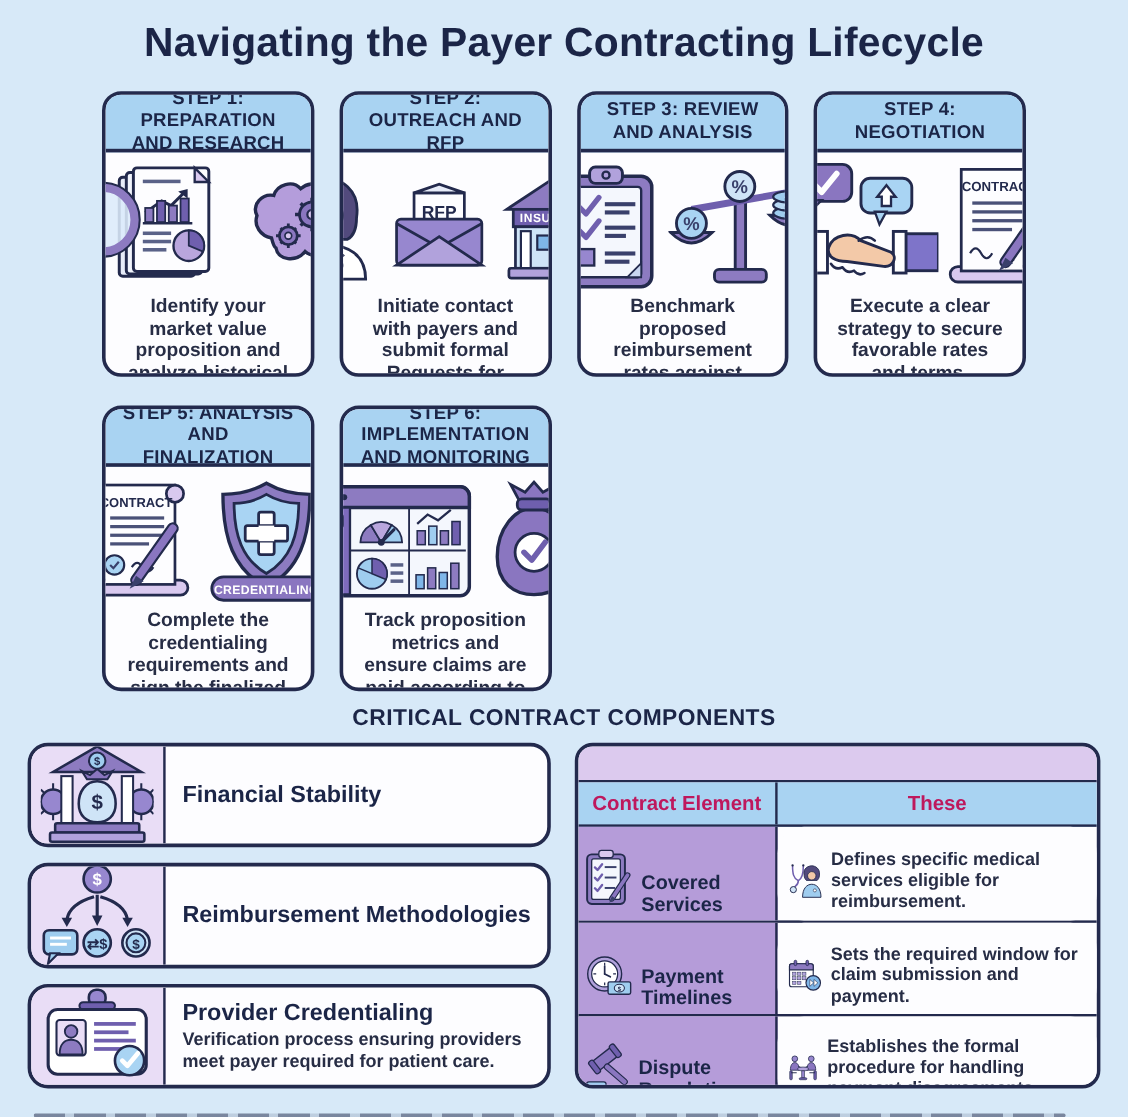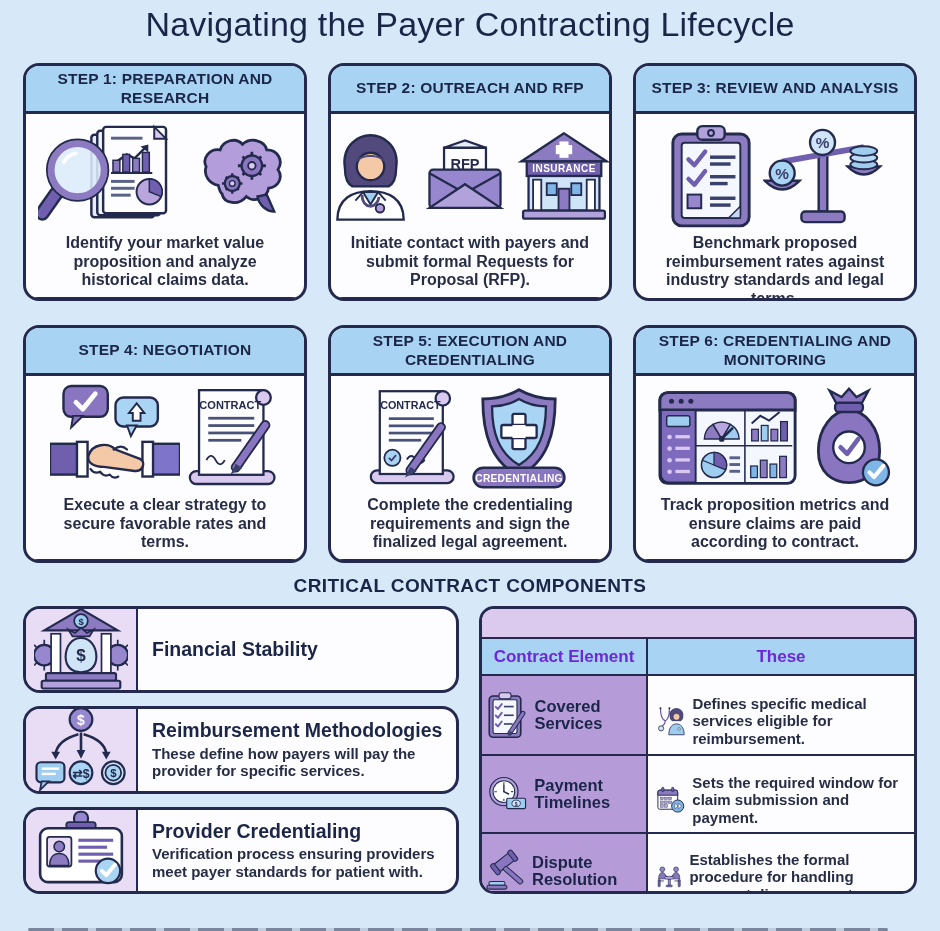--- a/index.html
+++ b/index.html
@@ -9,26 +9,26 @@
   }
   *{box-sizing:border-box;}
   html,body{margin:0;padding:0;}
   body{
     width:940px;height:931px;overflow:hidden;position:relative;
     background:var(--bg);
     font-family:"Liberation Sans", sans-serif;
     color:var(--text-dark);
   }
   h1.title{
-    margin:4px;padding:1px 0 4px;text-align:center;
-    font-size:34px;font-weight:400;color:#1b2547;letter-spacing:.2px;
+    margin:16px;padding:1px 0 4px;text-align:center;
+    font-size:34px;font-weight:700;color:#1b2547;letter-spacing:.2px;
   }
   .steps-grid{
-    width:894px;margin:15px auto 0;display:grid;
-    grid-template-columns:repeat(3,1fr);column-gap:21px;row-gap:24px;
+    width:770px;margin:15px auto 0;display:grid;
+    grid-template-columns:repeat(4,1fr);column-gap:21px;row-gap:24px;
   }
   .step-card{
     height:238px;background:var(--card-white);
     border:3px solid var(--navy);border-radius:16px;
     display:flex;flex-direction:column;overflow:hidden;
   }
   .step-header{
     min-height:48px;background:var(--header-blue);
     border-bottom:3px solid var(--navy);
     display:flex;align-items:center;justify-content:center;
@@ -58,28 +58,28 @@
     display:flex;align-items:center;justify-content:center;flex:none;}
   .comp-text{flex:1;padding:7px 0 7px 14px;display:flex;flex-direction:column;justify-content:center;}
   .comp-text h3{margin:0;font-size:19.5px;font-weight:800;color:#1b2547;line-height:1.1;}
   .comp-text p{margin:3px 0 0;font-size:15px;font-weight:600;line-height:1.16;color:var(--text-dark);}
   .contract-table{
     flex:1;background:var(--card-white);border:3px solid var(--navy);border-radius:15px;
     display:flex;flex-direction:column;overflow:hidden;
   }
   .t-band{height:30px;background:var(--lavender-band);border-bottom:2px solid var(--navy);flex:none;}
   .t-head{display:flex;height:37px;background:var(--header-blue);border-bottom:2px solid var(--navy);flex:none;}
-  .t-h{display:flex;align-items:center;justify-content:center;font-size:17px;font-weight:800;color:#6d28d9;}
+  .t-h{display:flex;align-items:center;justify-content:center;font-size:17px;font-weight:800;color:#be185d;}
   .t-h.el{width:166px;border-right:2px solid var(--navy);}
   .t-h.imp{flex:1;}
   .t-row{display:flex;flex:1;border-bottom:2px solid var(--navy);}
   .t-row:last-child{border-bottom:none;}
   .t-el{
     width:166px;background:var(--purple-cell);border-right:2px solid var(--navy);
-    display:flex;align-items:center;justify-content:center;gap:5px;padding:4px 4px;flex:none;
+    display:flex;align-items:flex-end;justify-content:center;gap:5px;padding:4px 4px;flex:none;
   }
   .t-el .el-label{font-size:16.5px;font-weight:800;color:#1b2547;line-height:1.05;}
   .t-imp{flex:1;display:flex;align-items:center;gap:7px;padding:16px 8px 4px 8px;background:var(--card-white);border-radius:22px;}
   .t-imp .imp-text{font-size:15px;font-weight:600;line-height:1.14;color:var(--text-dark);}
   svg{display:block;}
   svg text{font-family:"Liberation Sans", sans-serif;}
   .scan-artifact{
     position:absolute;left:28px;right:52px;bottom:0;height:3px;border-radius:2px;
     background:repeating-linear-gradient(90deg, rgba(45,53,84,.55) 0 26px, rgba(45,53,84,.15) 26px 34px);
     filter:blur(.6px);
@@ -276,21 +276,21 @@
           <polygon points="46,96 52,84 59,89" fill="#39406b"></polygon>
         </svg>
       </div>
       <div class="step-desc">Execute a clear strategy to secure favorable rates and terms.</div>
     </div>
     <div class="step-footer"></div>
   </div>
 
   <div class="step-card">
     <div class="step-header">
-      <span>STEP 5: EXECUTION AND CREDENTIALING</span>
+      <span>STEP 5: ANALYSIS AND FINALIZATION</span>
     </div>
     <div class="step-body">
       <div class="icon-row">
         <svg viewBox="0 0 100 112" width="90" height="102">
           <rect x="2" y="92" width="92" height="14" rx="7" fill="#d9c9ef" stroke="#232a4d" stroke-width="2.5"></rect>
           <rect x="12" y="4" width="70" height="92" fill="#fdfdff" stroke="#232a4d" stroke-width="2.5"></rect>
           <circle cx="82" cy="12" r="8" fill="#d9c9ef" stroke="#232a4d" stroke-width="2.5"></circle>
           <text x="46" y="24" text-anchor="middle" font-size="12" font-weight="bold" fill="#232a4d">CONTRACT</text>
           <rect x="22" y="33" width="50" height="3" fill="#4a5178"></rect>
           <rect x="22" y="41" width="50" height="3" fill="#4a5178"></rect>
@@ -313,21 +313,21 @@
           <text x="56" y="103" text-anchor="middle" font-size="11" font-weight="bold" fill="#ffffff" letter-spacing="0.3">CREDENTIALING</text>
         </svg>
       </div>
       <div class="step-desc">Complete the credentialing requirements and sign the finalized legal agreement.</div>
     </div>
     <div class="step-footer"></div>
   </div>
 
   <div class="step-card">
     <div class="step-header">
-      <span>STEP 6: CREDENTIALING AND MONITORING</span>
+      <span>STEP 6: IMPLEMENTATION AND MONITORING</span>
     </div>
     <div class="step-body">
       <div class="icon-row">
         <svg viewBox="0 0 145 102" width="140" height="100">
           <rect x="2" y="4" width="140" height="94" rx="8" fill="#f4f7fd" stroke="#232a4d" stroke-width="3"></rect>
           <path d="M2,12 a8,8 0 0 1 8,-8 h124 a8,8 0 0 1 8,8 v10 h-140 Z" fill="#8d7bc1" stroke="#232a4d" stroke-width="3"></path>
           <circle cx="14" cy="13" r="2.6" fill="#232a4d"></circle>
             <circle cx="24" cy="13" r="2.6" fill="#232a4d"></circle>
             <circle cx="34" cy="13" r="2.6" fill="#232a4d"></circle>
           <path d="M3,22 h36 v75 h-28 a8,8 0 0 1 -8,-8 Z" fill="#7e6bbd" stroke="#232a4d" stroke-width="2"></path>
@@ -444,21 +444,20 @@
             <rect x="10" y="76" width="16" height="2.8" fill="#ffffff"></rect>
           <circle cx="55" cy="76" r="13" fill="#a9d4f3" stroke="#232a4d" stroke-width="2.5"></circle>
           <text x="55" y="82" text-anchor="middle" font-size="14" font-weight="bold" fill="#232a4d">⇄$</text>
           <circle cx="92" cy="76" r="13" fill="#cfe4f7" stroke="#232a4d" stroke-width="2.5"></circle>
           <circle cx="92" cy="76" r="9" fill="#a9d4f3" stroke="#232a4d" stroke-width="2"></circle>
           <text x="92" y="81.5" text-anchor="middle" font-size="13" font-weight="bold" fill="#232a4d">$</text>
         </svg>
       </div>
       <div class="comp-text">
         <h3>Reimbursement Methodologies</h3>
-        <p>These define how payers will pay the provider for specific services.</p>
       </div>
     </div>
 
     <div class="component-card">
       <div class="comp-icon">
         <svg viewBox="0 0 110 92" width="96" height="80">
           <rect x="47" y="2" width="16" height="16" rx="7" fill="#9787cf" stroke="#232a4d" stroke-width="2.5"></rect>
           <rect x="38" y="14" width="34" height="7" rx="3.5" fill="#6f5fae" stroke="#232a4d" stroke-width="2"></rect>
           <rect x="8" y="21" width="94" height="62" rx="9" fill="#ffffff" stroke="#232a4d" stroke-width="3"></rect>
           <rect x="16" y="31" width="28" height="34" rx="3" fill="#e9ddf6" stroke="#232a4d" stroke-width="2"></rect>
@@ -469,21 +468,21 @@
               <rect x="52" y="41" width="33" height="3.6"></rect>
             <rect x="52" y="49" width="40" height="3.6"></rect>
               <rect x="52" y="57" width="28" height="3.6"></rect>
           </g>
           <circle cx="86" cy="70" r="14" fill="#a9d4f3" stroke="#232a4d" stroke-width="2.5"></circle>
           <polyline points="79,70 84,75 94,63" fill="none" stroke="#ffffff" stroke-width="4.5" stroke-linecap="round" stroke-linejoin="round"></polyline>
         </svg>
       </div>
       <div class="comp-text">
         <h3>Provider Credentialing</h3>
-        <p>Verification process ensuring providers meet payer standards for patient with.</p>
+        <p>Verification process ensuring providers meet payer required for patient care.</p>
       </div>
     </div>
   </div>
 
   <div class="contract-table">
     <div class="t-band"></div>
     <div class="t-head">
       <div class="t-h el">Contract Element</div>
       <div class="t-h imp">These</div>
     </div>

